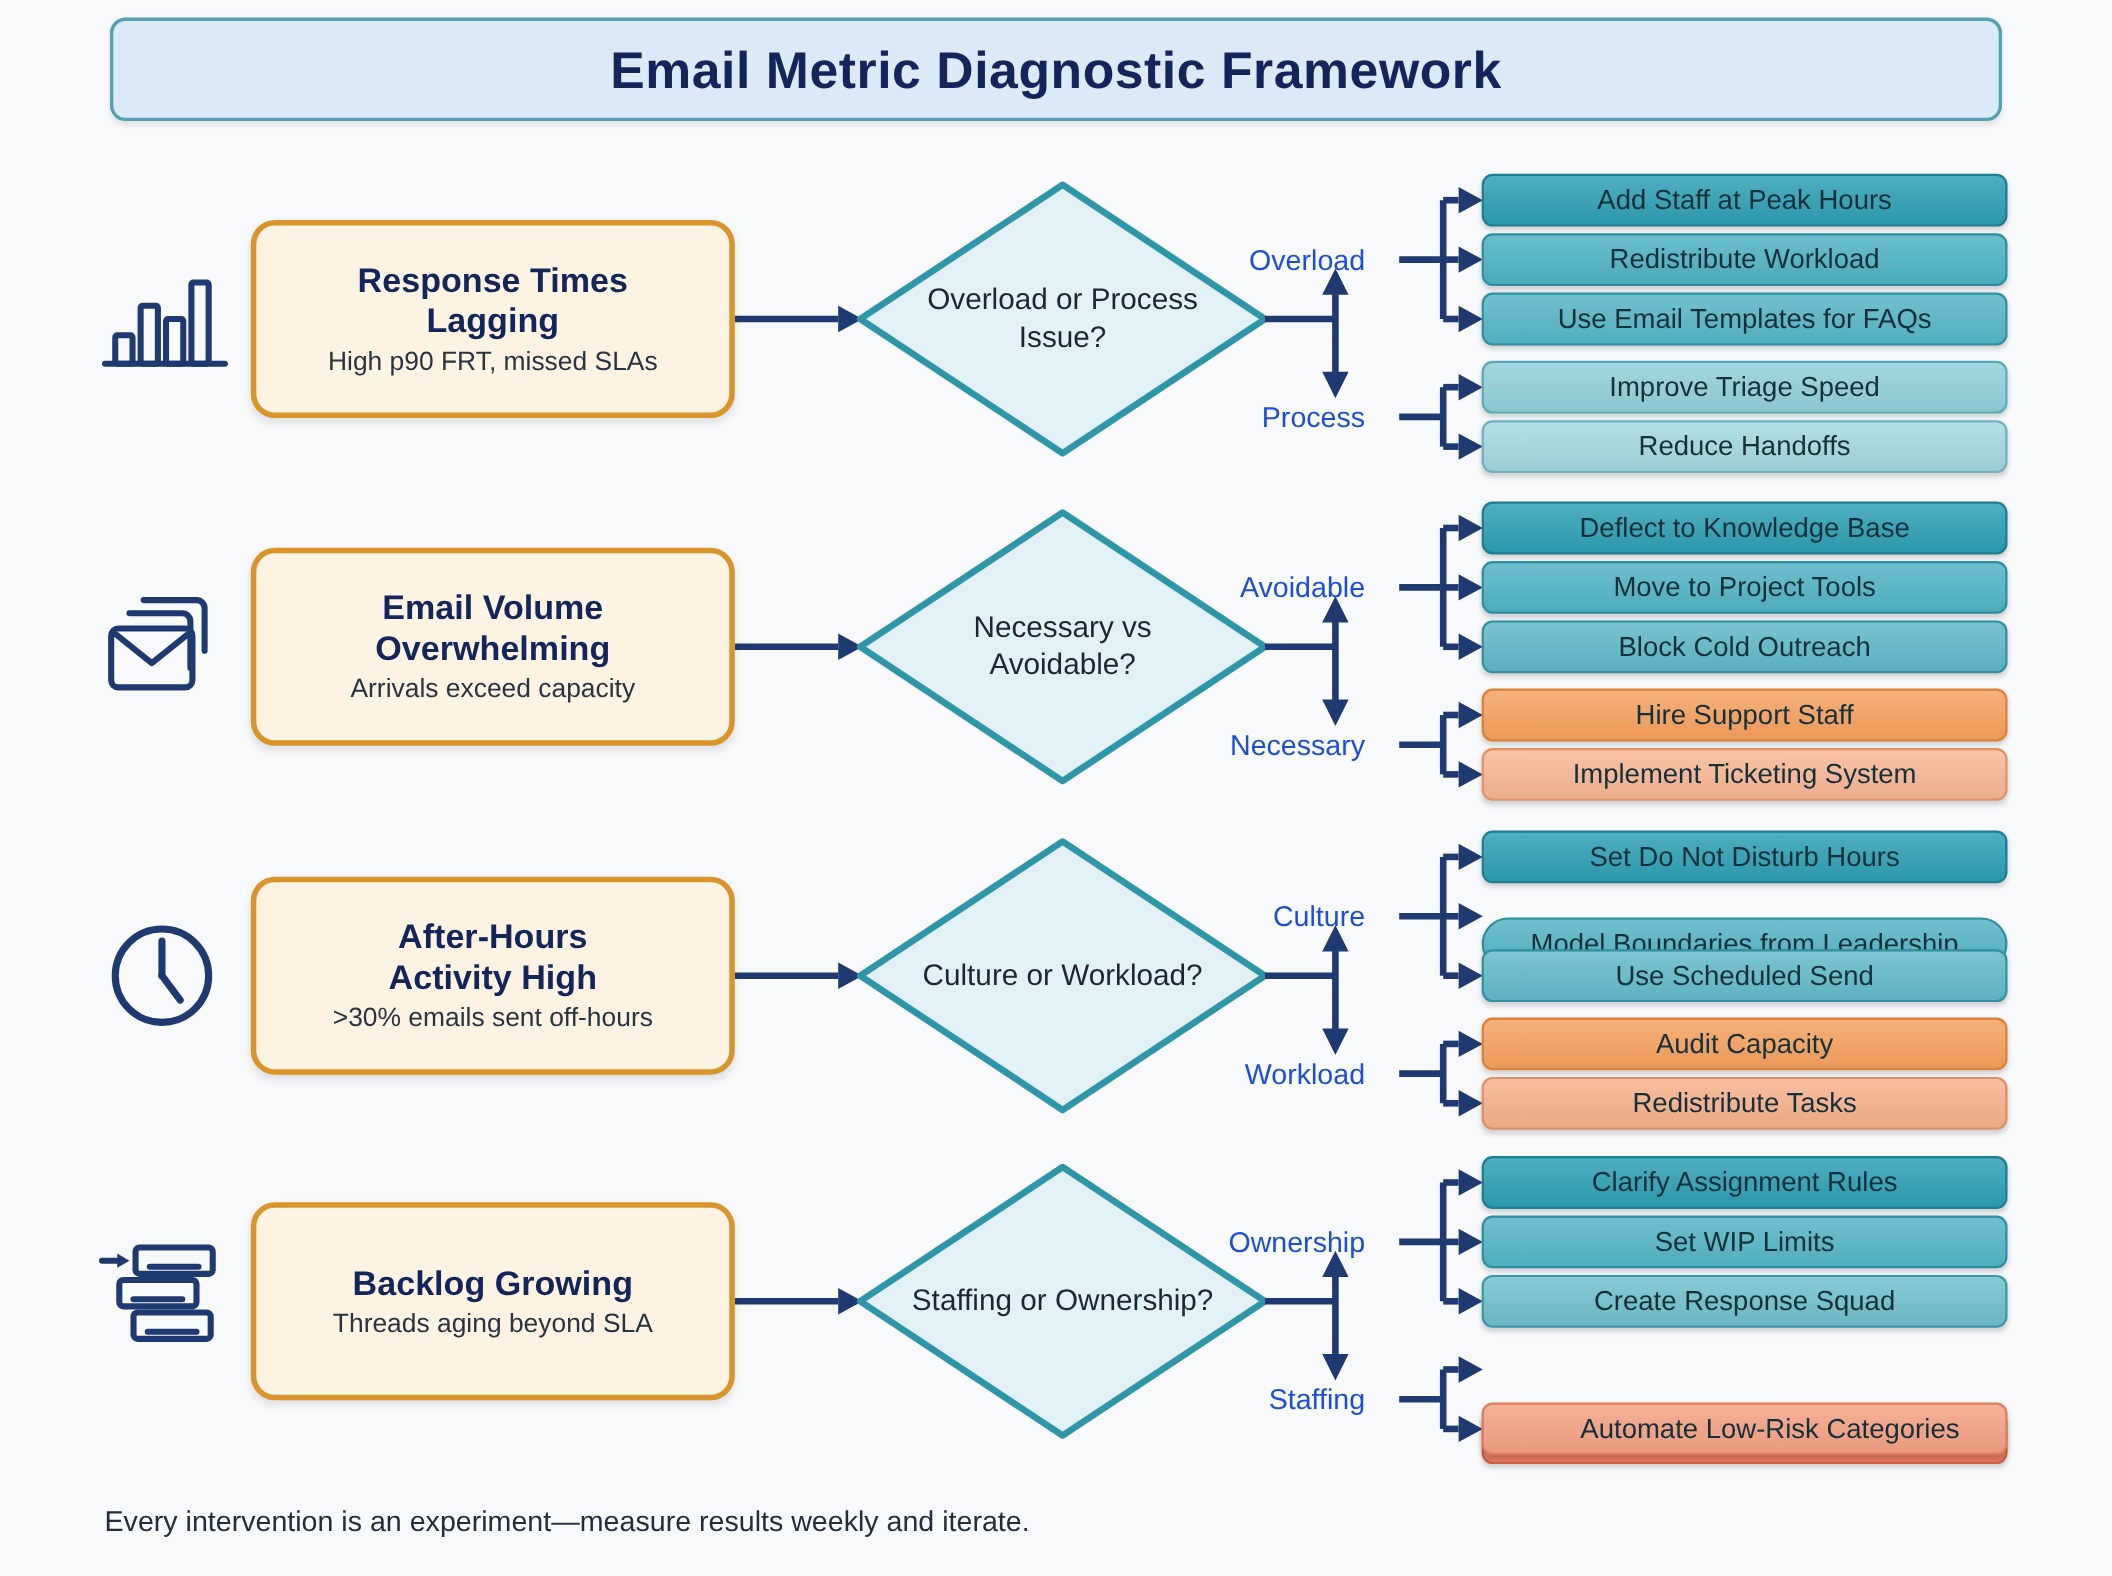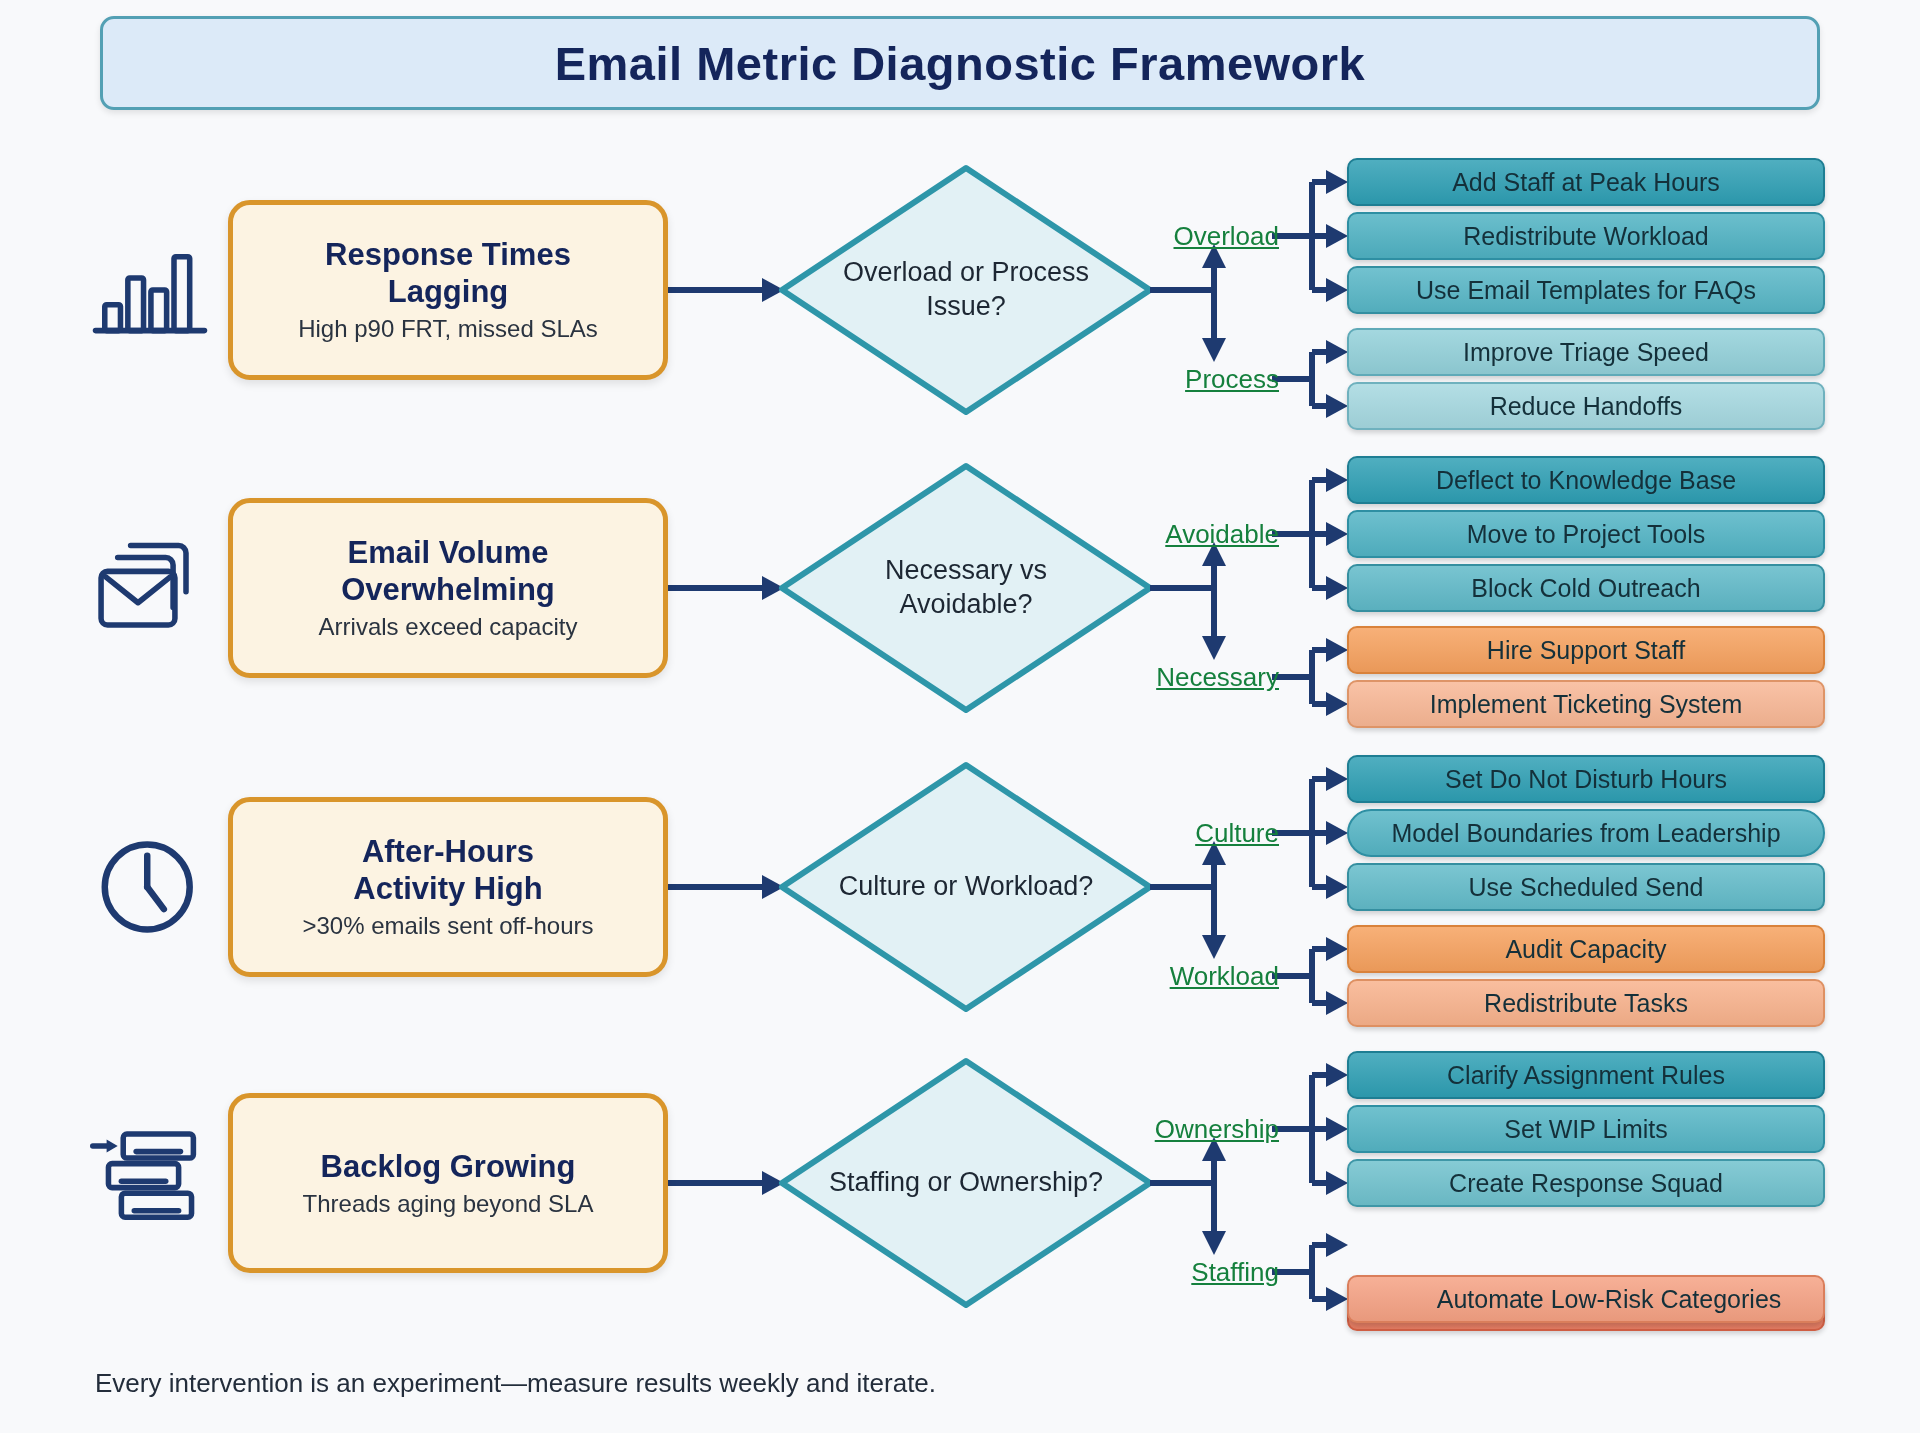--- a/index.html
+++ b/index.html
@@ -43,22 +43,22 @@
   }
   
   .question{
     position:absolute;left:826px;width:280px;height:120px;
     display:flex;align-items:center;justify-content:center;text-align:center;
     font-size:27px;font-weight:500;color:#1D2733;line-height:1.25;
   }
   
   .branch-label{
     position:absolute;width:220px;height:34px;line-height:34px;
-    right:641px;text-align:right;
-    font-size:26px;color:#15803d;text-decoration:underline;
+    right:679px;text-align:right;
+    font-size:26px;color:#1d4ed8;
   }
   
   .action-box{
     position:absolute;left:1347px;width:478px;height:48px;
     border-radius:10px;border:2px solid transparent;box-sizing:border-box;
     display:flex;align-items:center;justify-content:center;
     font-size:25px;font-weight:500;color:#14303A;
     background-image:linear-gradient(rgba(255,255,255,.16),rgba(0,0,0,.05));
     box-shadow:0 3px 5px rgba(0,0,0,.16);
   }
@@ -186,21 +186,21 @@
     </svg>
   </div>
   <div class="problem-card" style="top:797px;">
     <div class="problem-title">After-Hours Activity High</div>
     <div class="problem-sub">&gt;30% emails sent off-hours</div>
   </div>
   <div class="question" style="top:827px;">Culture or Workload?</div>
   <div class="branch-label" style="top:816px;">Culture</div>
   <div class="branch-label" style="top:959px;">Workload</div>
   <div class="action-box" style="top: 755px; background-color: rgb(46, 159, 180); border-color: rgb(30, 126, 147);">Set Do Not Disturb Hours</div>
-  <div class="action-box" style="top: 809px; background-color: rgb(85, 181, 197); border-color: rgb(46, 143, 163); border-radius: 24px;">Model Boundaries from Leadership</div>
+  <div class="action-box" style="top: 834px; background-color: rgb(85, 181, 197); border-color: rgb(46, 143, 163); border-radius: 24px;">Model Boundaries from Leadership</div>
   <div class="action-box" style="top: 863px; background-color: rgb(98, 187, 201); border-color: rgb(53, 143, 160);">Use Scheduled Send</div>
   <div class="action-box" style="top: 925px; background-color: rgb(246, 161, 94); border-color: rgb(217, 130, 59);">Audit Capacity</div>
   <div class="action-box" style="top: 979px; background-color: rgb(248, 178, 140); border-color: rgb(222, 144, 98);">Redistribute Tasks</div>
 
   <div class="row-icon" style="top:1118px;">
     <svg viewBox="0 0 130 120">
       <path class="icon-stroke-thin" d="M3 20 H18"></path>
       <polygon class="icon-fill" points="18,13 18,27 30,20"></polygon>
       <rect class="icon-stroke-thin" x="36" y="7" width="76" height="26" rx="4"></rect>
       <path class="icon-stroke-thin" d="M50 26 H98"></path>

